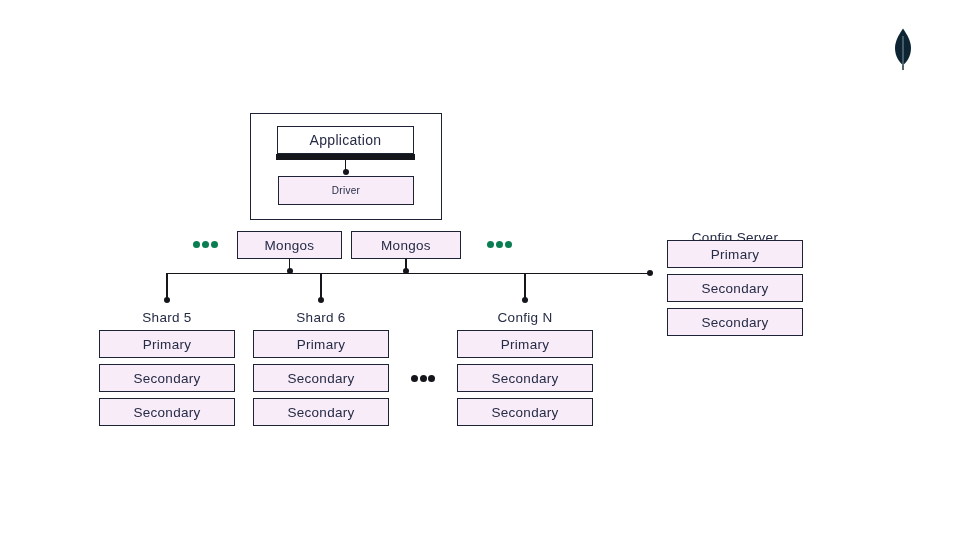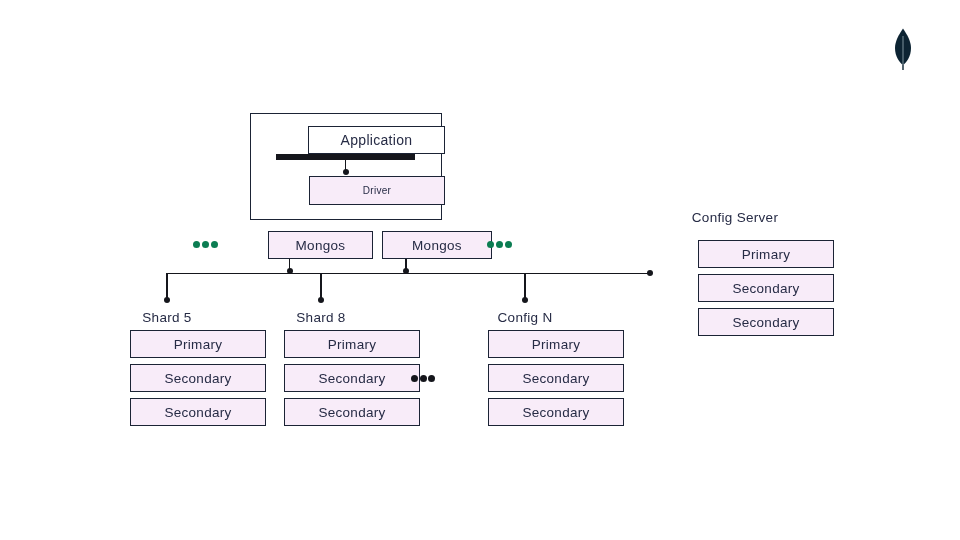--- a/index.html
+++ b/index.html
@@ -6,21 +6,21 @@
   .canvas{
     position:relative;width:960px;height:540px;background:#fff;overflow:hidden;
     font-family:"Liberation Sans", sans-serif;
     color:var(--text,#262b45);
   }
   .node{
     position:absolute;box-sizing:border-box;
     border:1.5px solid var(--box-border,#1b2335);
     background:var(--box-fill-pink,#f8ecf9);
     display:flex;align-items:center;justify-content:center;
-    font-size:13.5px;letter-spacing:.3px;color:var(--text,#262b45);margin-left:31px;
+    font-size:13.5px;letter-spacing:.3px;color:var(--text,#262b45);
   }
   .node.white{background:#ffffff;}
   .group-frame{
     position:absolute;box-sizing:border-box;
     border:1.5px solid var(--box-border,#1b2335);background:#ffffff;
   }
   .lbl{
     position:absolute;font-size:13.5px;letter-spacing:.3px;text-align:center;
     color:var(--text,#262b45);
   }
@@ -90,21 +90,21 @@
   <div class="hline" style="left:166px;top:272.5px;width:486px;height:1.5px;"></div>
   <div class="dot" style="left:646.5px;top:270px;"></div>
 
   <div class="vline" style="left:166px;top:273px;width:1.5px;height:26px;"></div>
   <div class="dot" style="left:163.7px;top:297px;"></div>
   <div class="vline" style="left:320.2px;top:273px;width:1.5px;height:26px;"></div>
   <div class="dot" style="left:318px;top:297px;"></div>
   <div class="vline" style="left:524.2px;top:273px;width:1.5px;height:26px;"></div>
   <div class="dot" style="left:522px;top:297px;"></div>
 
-  <div class="lbl" style="left:667px;top:210px;width:136px;">Config Server</div>
+  <div class="lbl" style="left:667px;top:230px;width:136px;">Config Server</div>
   <div class="node" style="left:667px;top:240px;width:136px;height:28px;">
     <span>Primary</span>
   </div>
   <div class="node" style="left:667px;top:274px;width:136px;height:28px;">
     <span>Secondary</span>
   </div>
   <div class="node" style="left:667px;top:308px;width:136px;height:28px;">
     <span>Secondary</span>
   </div>
 
@@ -112,21 +112,21 @@
   <div class="node" style="left:99px;top:330px;width:136px;height:28px;">
     <span>Primary</span>
   </div>
   <div class="node" style="left:99px;top:364px;width:136px;height:28px;">
     <span>Secondary</span>
   </div>
   <div class="node" style="left:99px;top:398px;width:136px;height:28px;">
     <span>Secondary</span>
   </div>
 
-  <div class="lbl" style="left:253px;top:310px;width:136px;">Shard 8</div>
+  <div class="lbl" style="left:253px;top:310px;width:136px;">Shard 6</div>
   <div class="node" style="left:253px;top:330px;width:136px;height:28px;">
     <span>Primary</span>
   </div>
   <div class="node" style="left:253px;top:364px;width:136px;height:28px;">
     <span>Secondary</span>
   </div>
   <div class="node" style="left:253px;top:398px;width:136px;height:28px;">
     <span>Secondary</span>
   </div>
 

